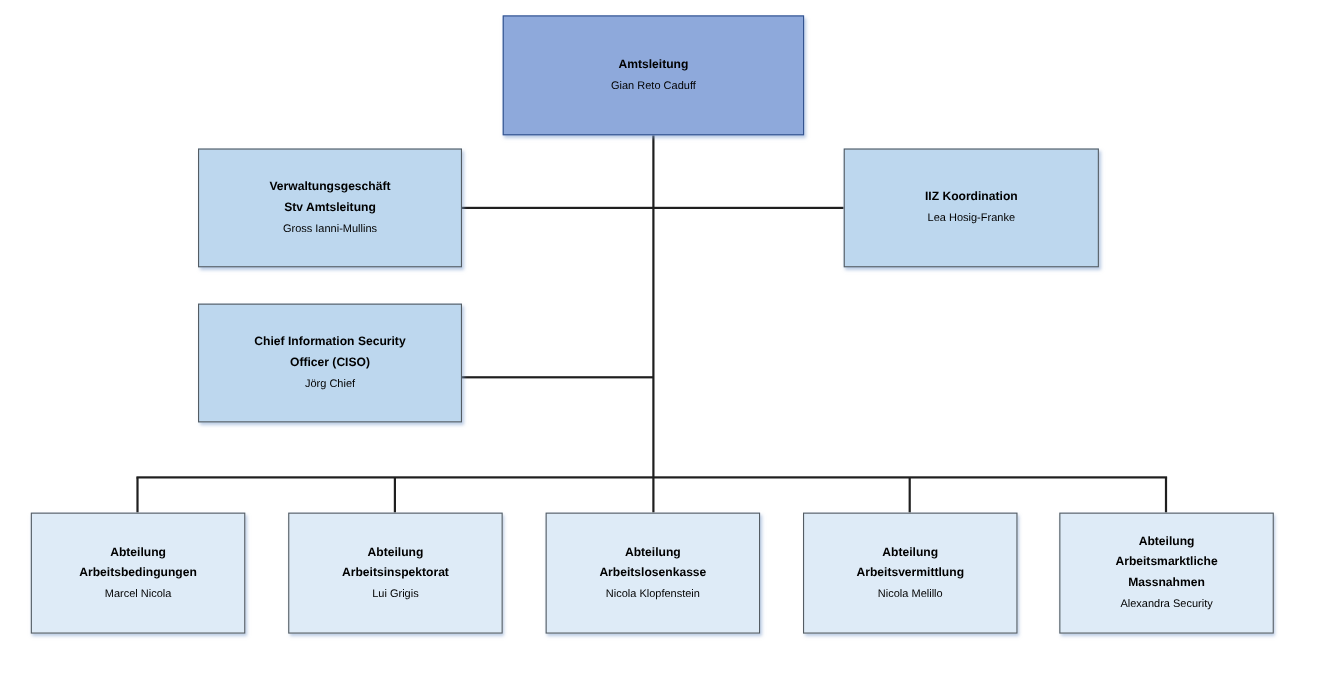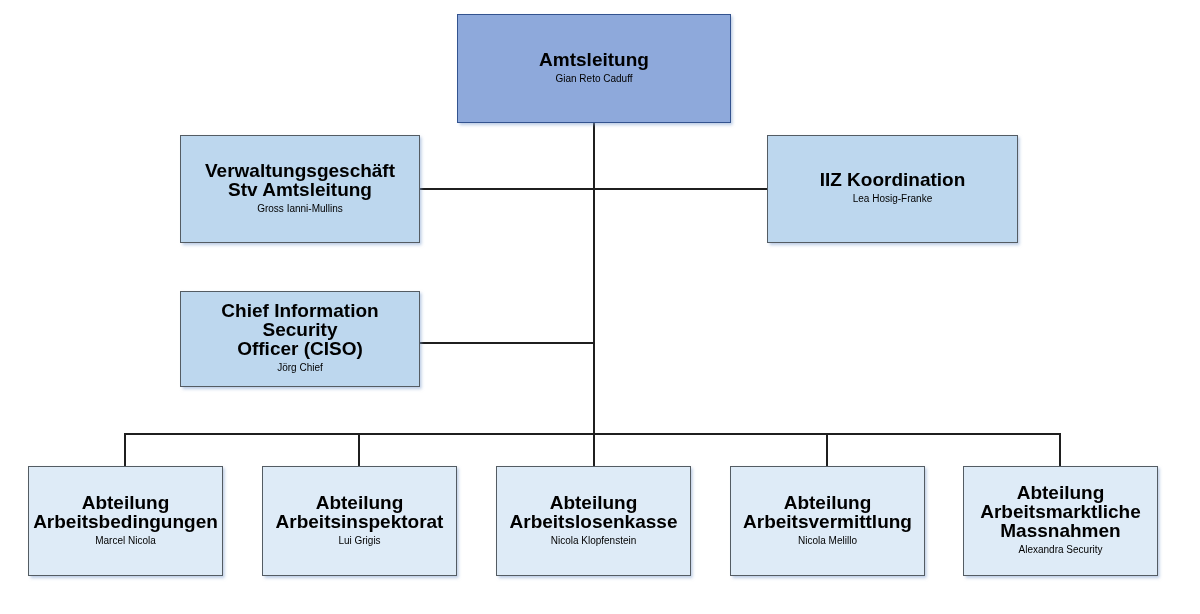--- a/index.html
+++ b/index.html
@@ -17,31 +17,31 @@
   .line{position:absolute; background:var(--connector,#1f1f1f);}
   .line.h{height:2px;}
   .line.v{width:2px;}
   .node{
     position:absolute; box-sizing:border-box;
     display:flex; flex-direction:column; justify-content:center; align-items:center;
     text-align:center; padding:6px 8px;
     border:1.5px solid var(--box-border,#545c63);
     box-shadow:1.5px 2px 3px rgba(130,160,205,0.55);
   }
-  .node .title{font-weight:bold; font-size:19px; line-height:19px; white-space:pre-line;}
+  .node .title{font-weight:bold; font-size:11px; line-height:19px; white-space:pre-line;}
   .node .person{font-size:10px; line-height:19px; white-space:pre-line;}
   .lvl-top{background:var(--top-fill,#8ea9db); border-color:var(--top-border,#33538f);}
   .lvl-mid{background:var(--mid-fill,#bdd7ee);}
   .lvl-bottom{background:var(--bottom-fill,#deebf7);}
 
   
   .n-amtsleitung{left:457px; top:14px;  width:274px; height:109px;}
   .n-verwaltung {left:180px; top:135px; width:240px; height:108px;}
-  .n-iiz        {left:767px; top:135px; width:251px; height:108px;}
-  .n-ciso       {left:180px; top:291px; width:240px; height:96px;}
+  .n-iiz        {left:767px; top:135px; width:232px; height:108px;}
+  .n-ciso       {left:180px; top:276px; width:240px; height:108px;}
   .n-b1{left:28px;  top:466px; width:195px; height:110px;}
   .n-b2{left:262px; top:466px; width:195px; height:110px;}
   .n-b3{left:496px; top:466px; width:195px; height:110px;}
   .n-b4{left:730px; top:466px; width:195px; height:110px;}
   .n-b5{left:963px; top:466px; width:195px; height:110px;}
 
   .c-trunk {left:593px; top:123px; height:311px;}
   .c-lvl2  {left:420px; top:188px; width:347px;}
   .c-ciso  {left:420px; top:342px; width:174px;}
   .c-bus   {left:124px; top:433px; width:937px;}

